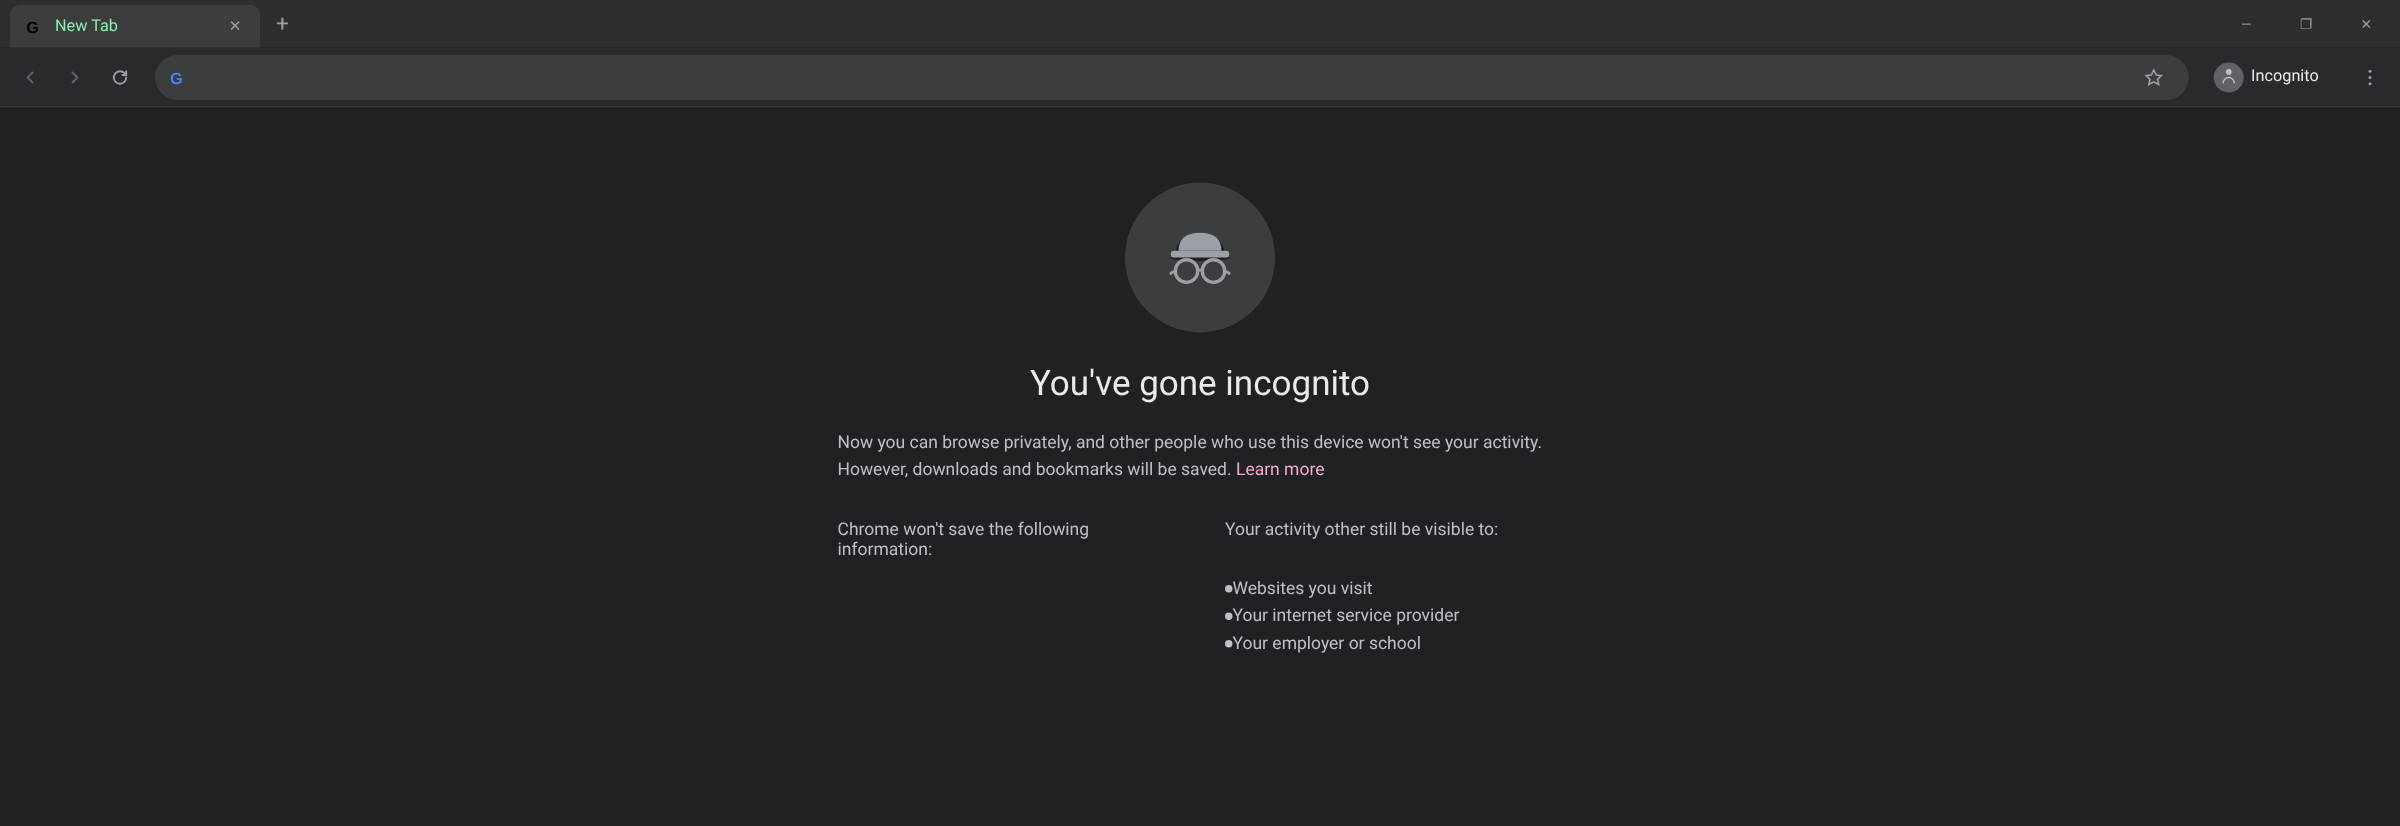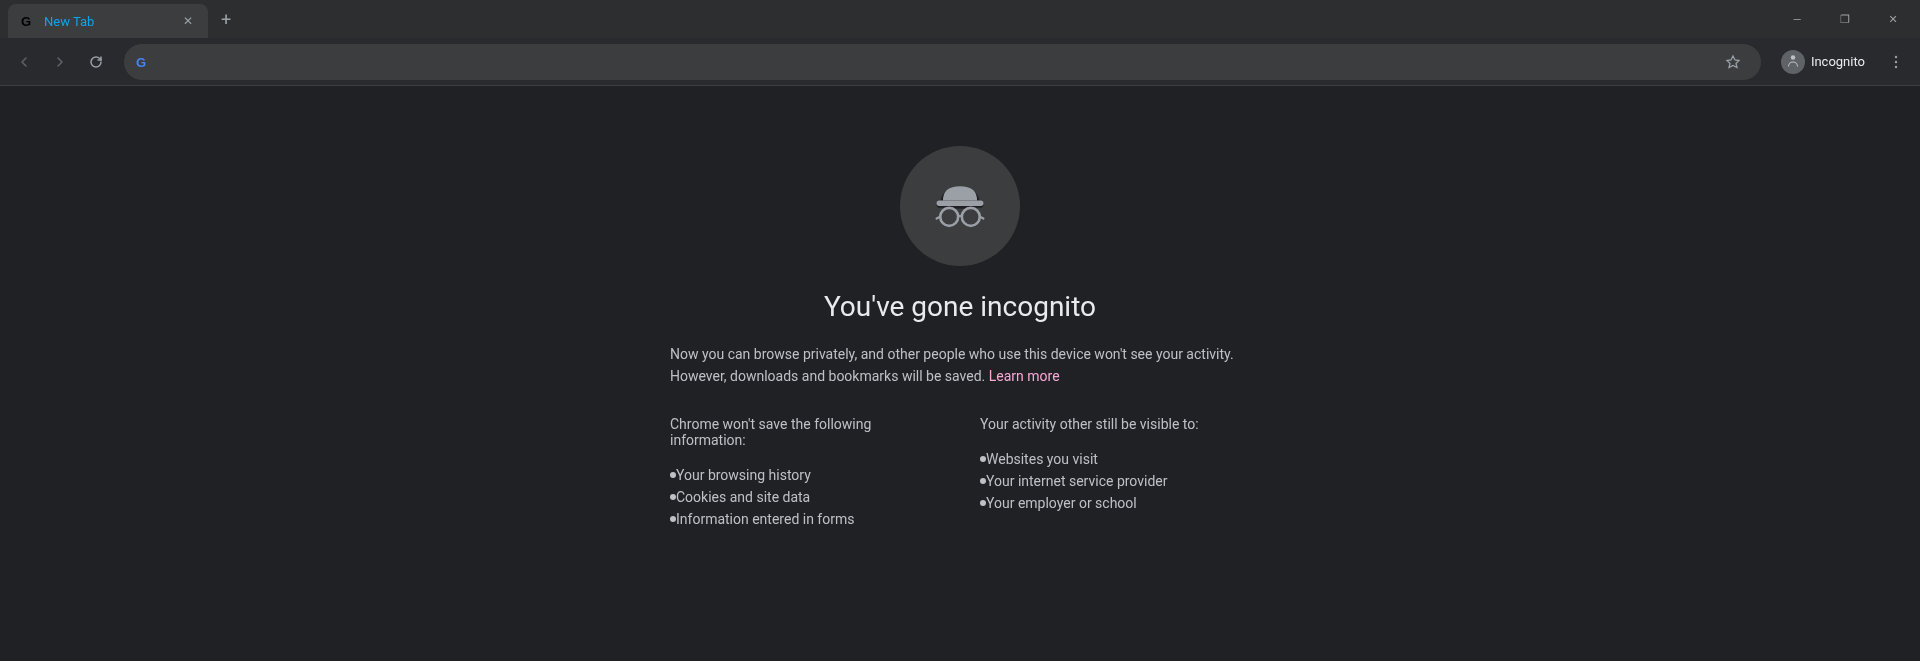--- a/index.html
+++ b/index.html
@@ -46,21 +46,21 @@
     }
 
     .tab-favicon {
       width: 16px;
       height: 16px;
       flex-shrink: 0;
     }
 
     .tab-title {
       font-size: 13px;
-      color: #0ea5e9;
+      color: #86efac;
       flex: 1;
       white-space: nowrap;
       overflow: hidden;
       text-overflow: ellipsis;
     }
 
     .tab-close {
       width: 16px;
       height: 16px;
       border-radius: 50%;
@@ -161,21 +161,21 @@
 
     .address-bar-actions {
       display: flex;
       align-items: center;
       gap: 2px;
     }
 
     .toolbar-right {
       display: flex;
       align-items: center;
-      gap: 7px;
+      gap: 17px;
     }
 
     .toolbar-icon-btn {
       width: 32px;
       height: 32px;
       border-radius: 50%;
       display: flex;
       align-items: center;
       justify-content: center;
       cursor: pointer;
@@ -272,21 +272,21 @@
       max-width: 580px;
     }
 
     .info-column {
       flex: 1;
     }
 
     .info-column-title {
       font-size: 14px;
       color: #bdc1c6;
-      margin-bottom: 16px;
+      margin-bottom: 28px;
     }
 
     .info-list {
       list-style: none;
       padding: 0;
     }
 
     .info-list li {
       font-size: 14px;
       color: #bdc1c6;
@@ -423,34 +423,20 @@
       <h1 class="incognito-title">You've gone incognito</h1>
 
       <p class="incognito-description">
         <span>Now you can browse privately, and other people who use this device won't see your activity. However, downloads and bookmarks will be saved.</span>
         <a class="learn-more-link">Learn more</a>
       </p>
 
       <div class="info-columns">
         <div class="info-column">
           <p class="info-column-title">Chrome won't save the following information:</p>
-          <ul class="info-list">
-            <li>
-              <span class="bullet"></span>
-              <span>Your browsing history</span>
-            </li>
-            <li>
-              <span class="bullet"></span>
-              <span>Cookies and site data</span>
-            </li>
-            <li>
-              <span class="bullet"></span>
-              <span>Information entered in forms</span>
-            </li>
-          </ul>
         </div>
 
         <div class="info-column">
           <p class="info-column-title">Your activity other still be visible to:</p>
           <ul class="info-list">
             <li>
               <span class="bullet"></span>
               <span>Websites you visit</span>
             </li>
             <li>

